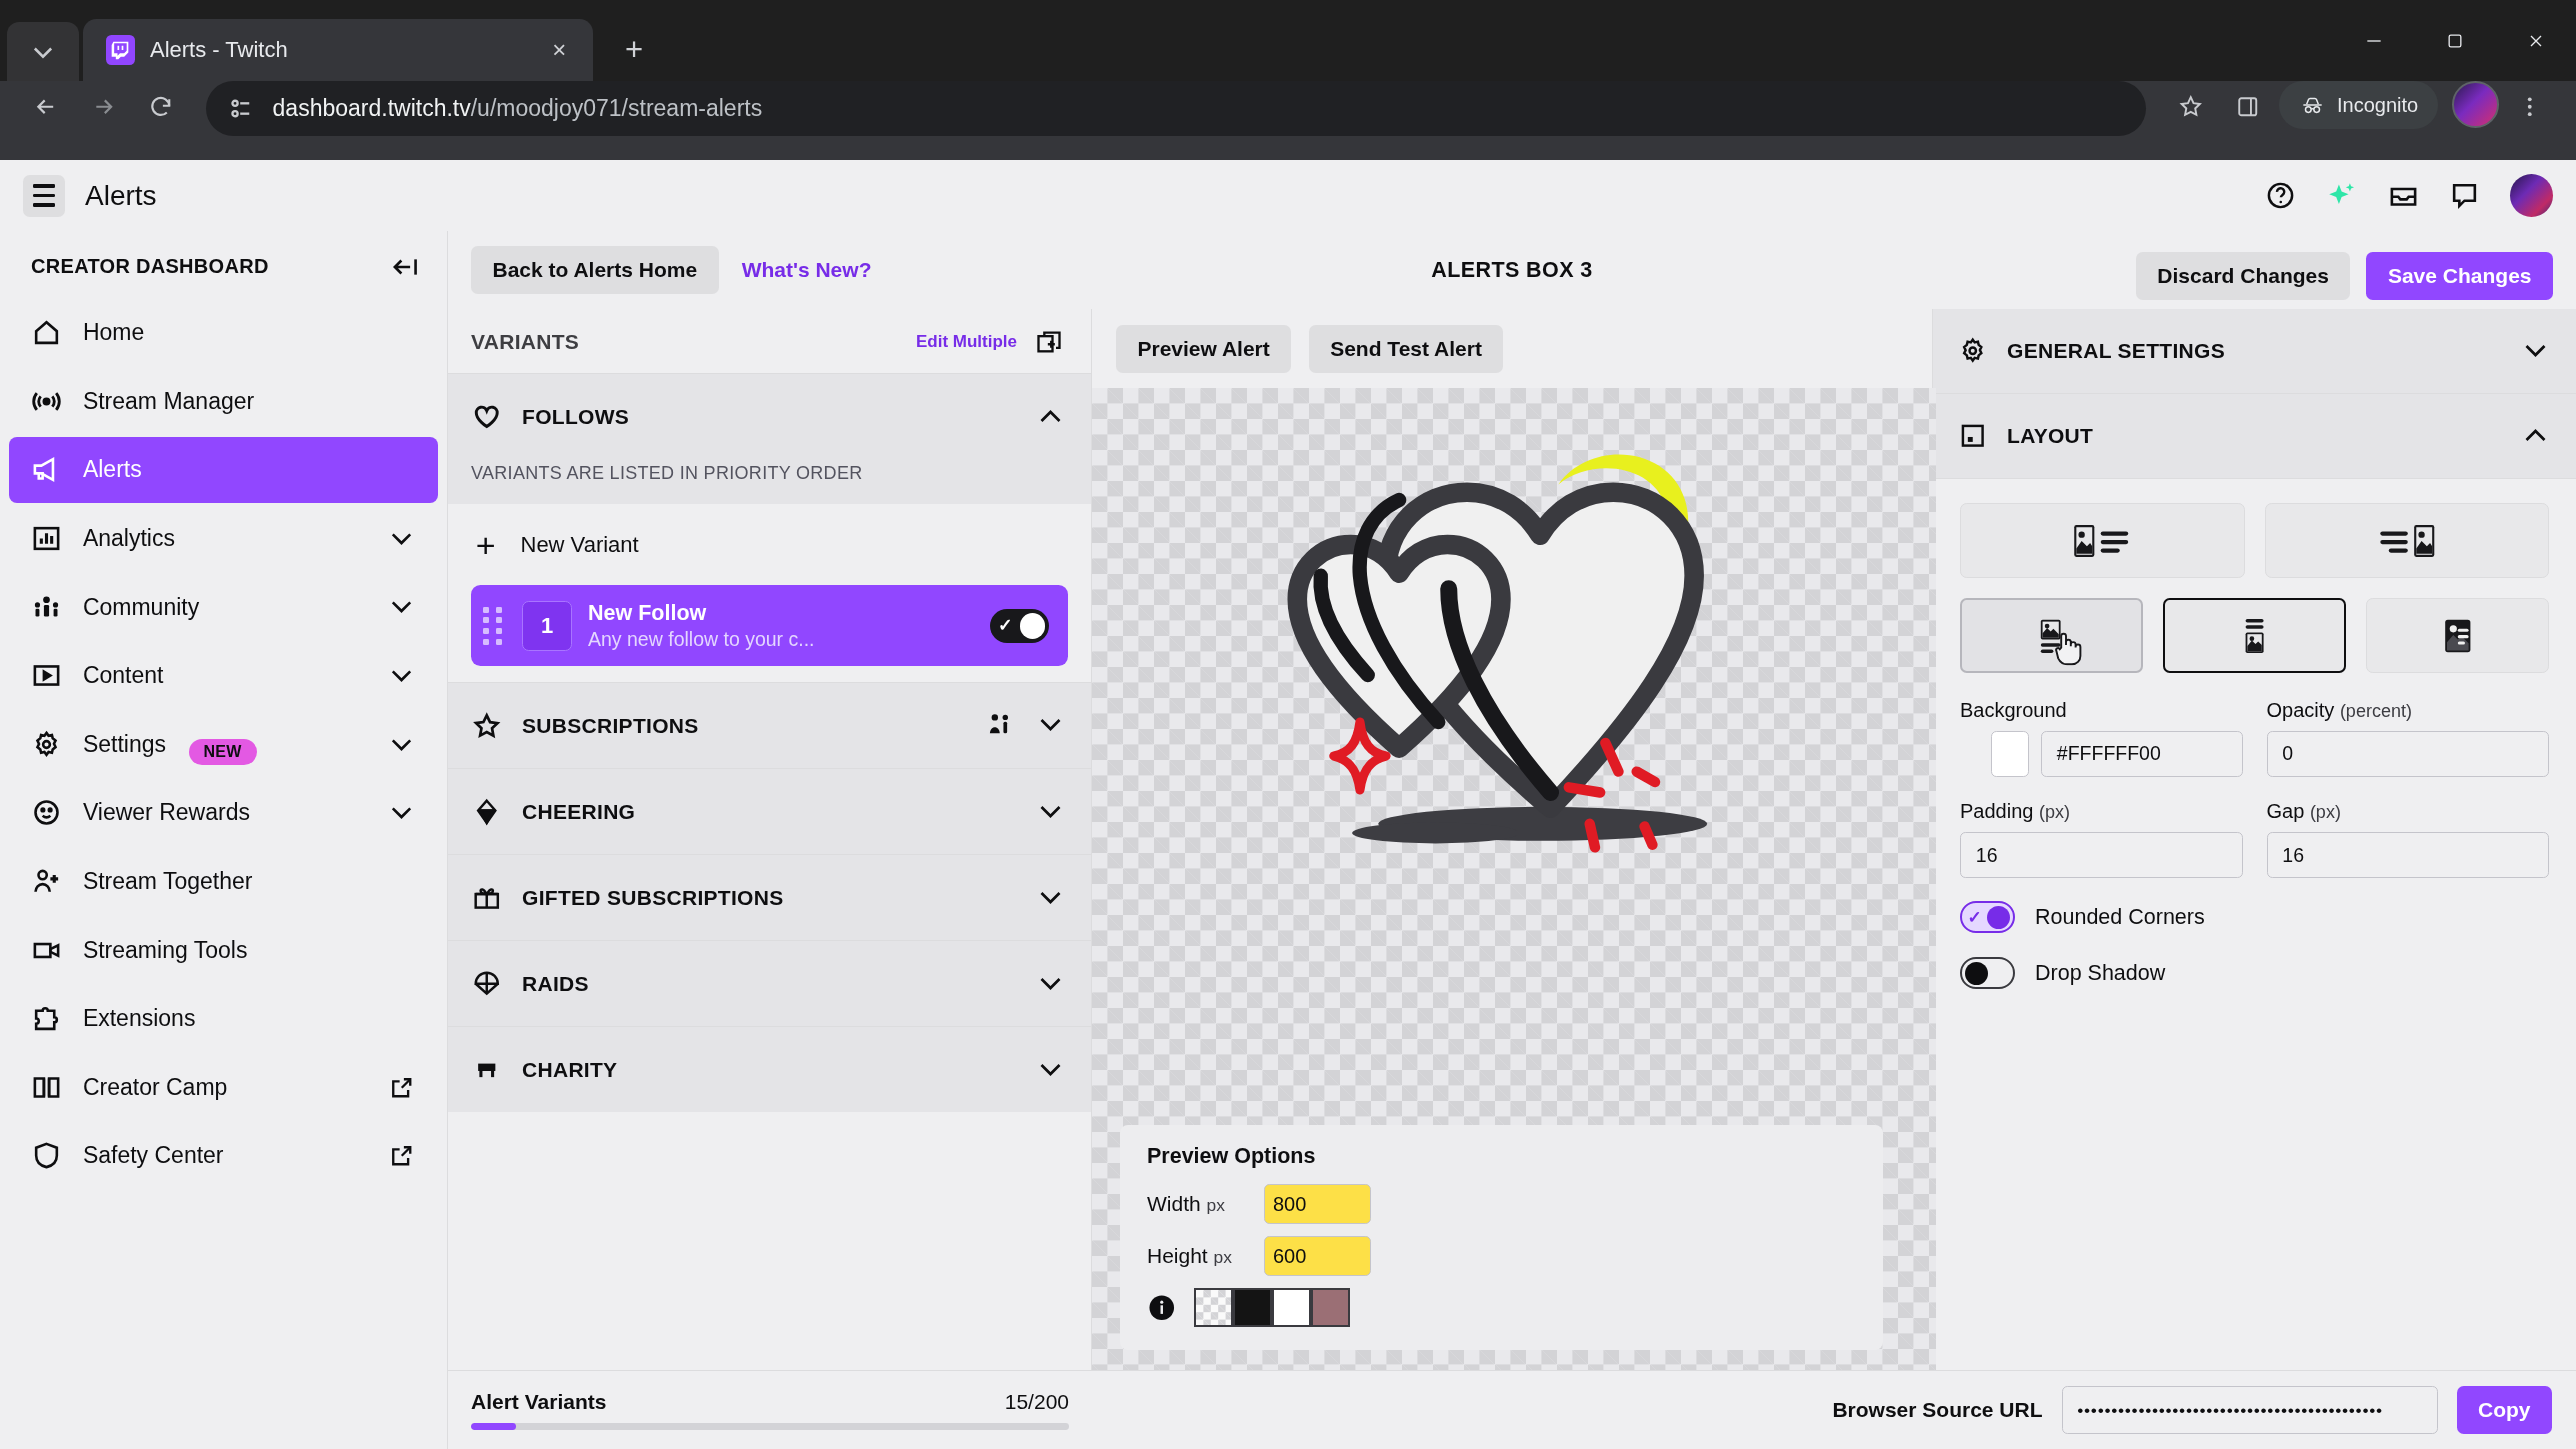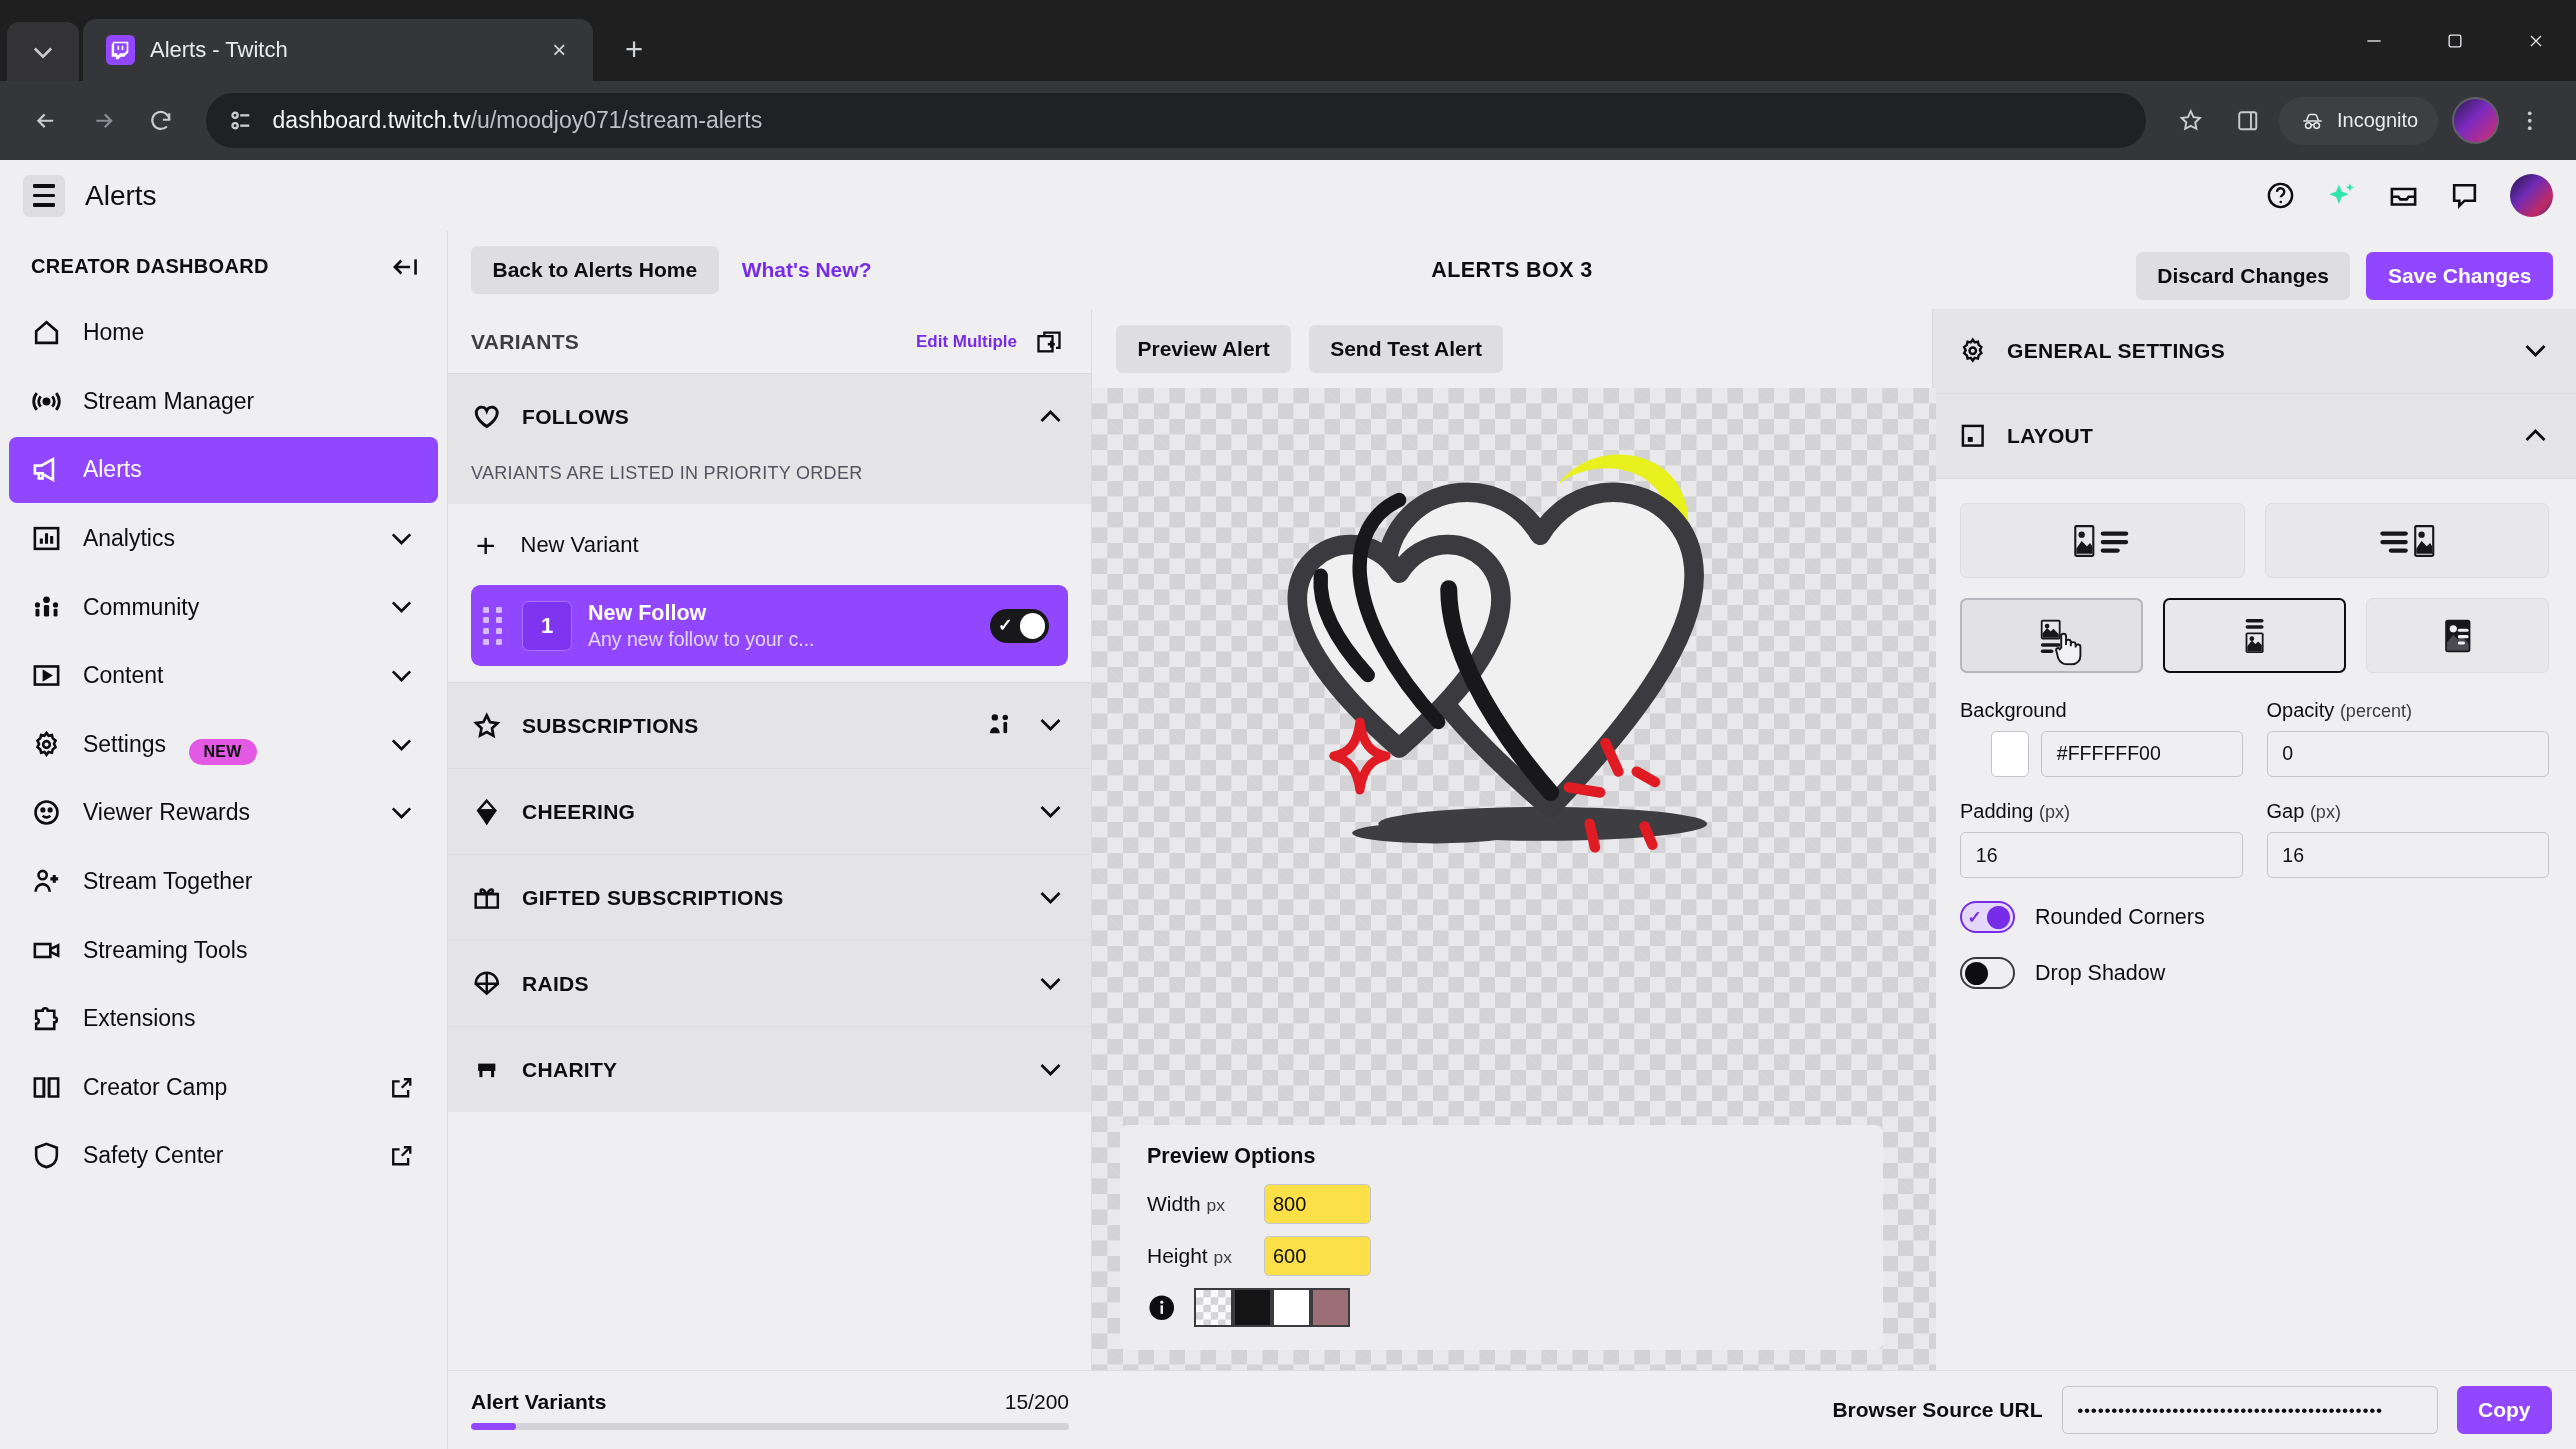--- a/index.html
+++ b/index.html
@@ -48,21 +48,21 @@
   .winctl {
     position: absolute; right: 0; top: 0; height: 81px; display: flex; align-items: center;
   }
   .winctl div {
     width: 81px; height: 81px; display: flex; align-items: center; justify-content: center;
     color: #e8eaed;
   }
   .winctl svg { width: 20px; height: 20px; }
 
   .toolbar {
-    height: 79px; background: #35363a; display: flex; align-items: center;
+    height: 79px; background: #35363a; display: flex; align-items: flex-start;
     padding: 0 20px; gap: 5.4px; flex: none;
   }
   .tbtn {
     width: 52px; height: 52px; border-radius: 50%; display: flex; align-items: center;
     justify-content: center; color: #c9cbcf; flex: none;
   }
   .tbtn svg { width: 25.5px; height: 25.5px; }
   .omnibox {
     flex: 1; height: 55px; background: #202124; border-radius: 28px; margin: 0 13.4px;
     display: flex; align-items: center; padding: 0 20px; gap: 16px; min-width: 0;

